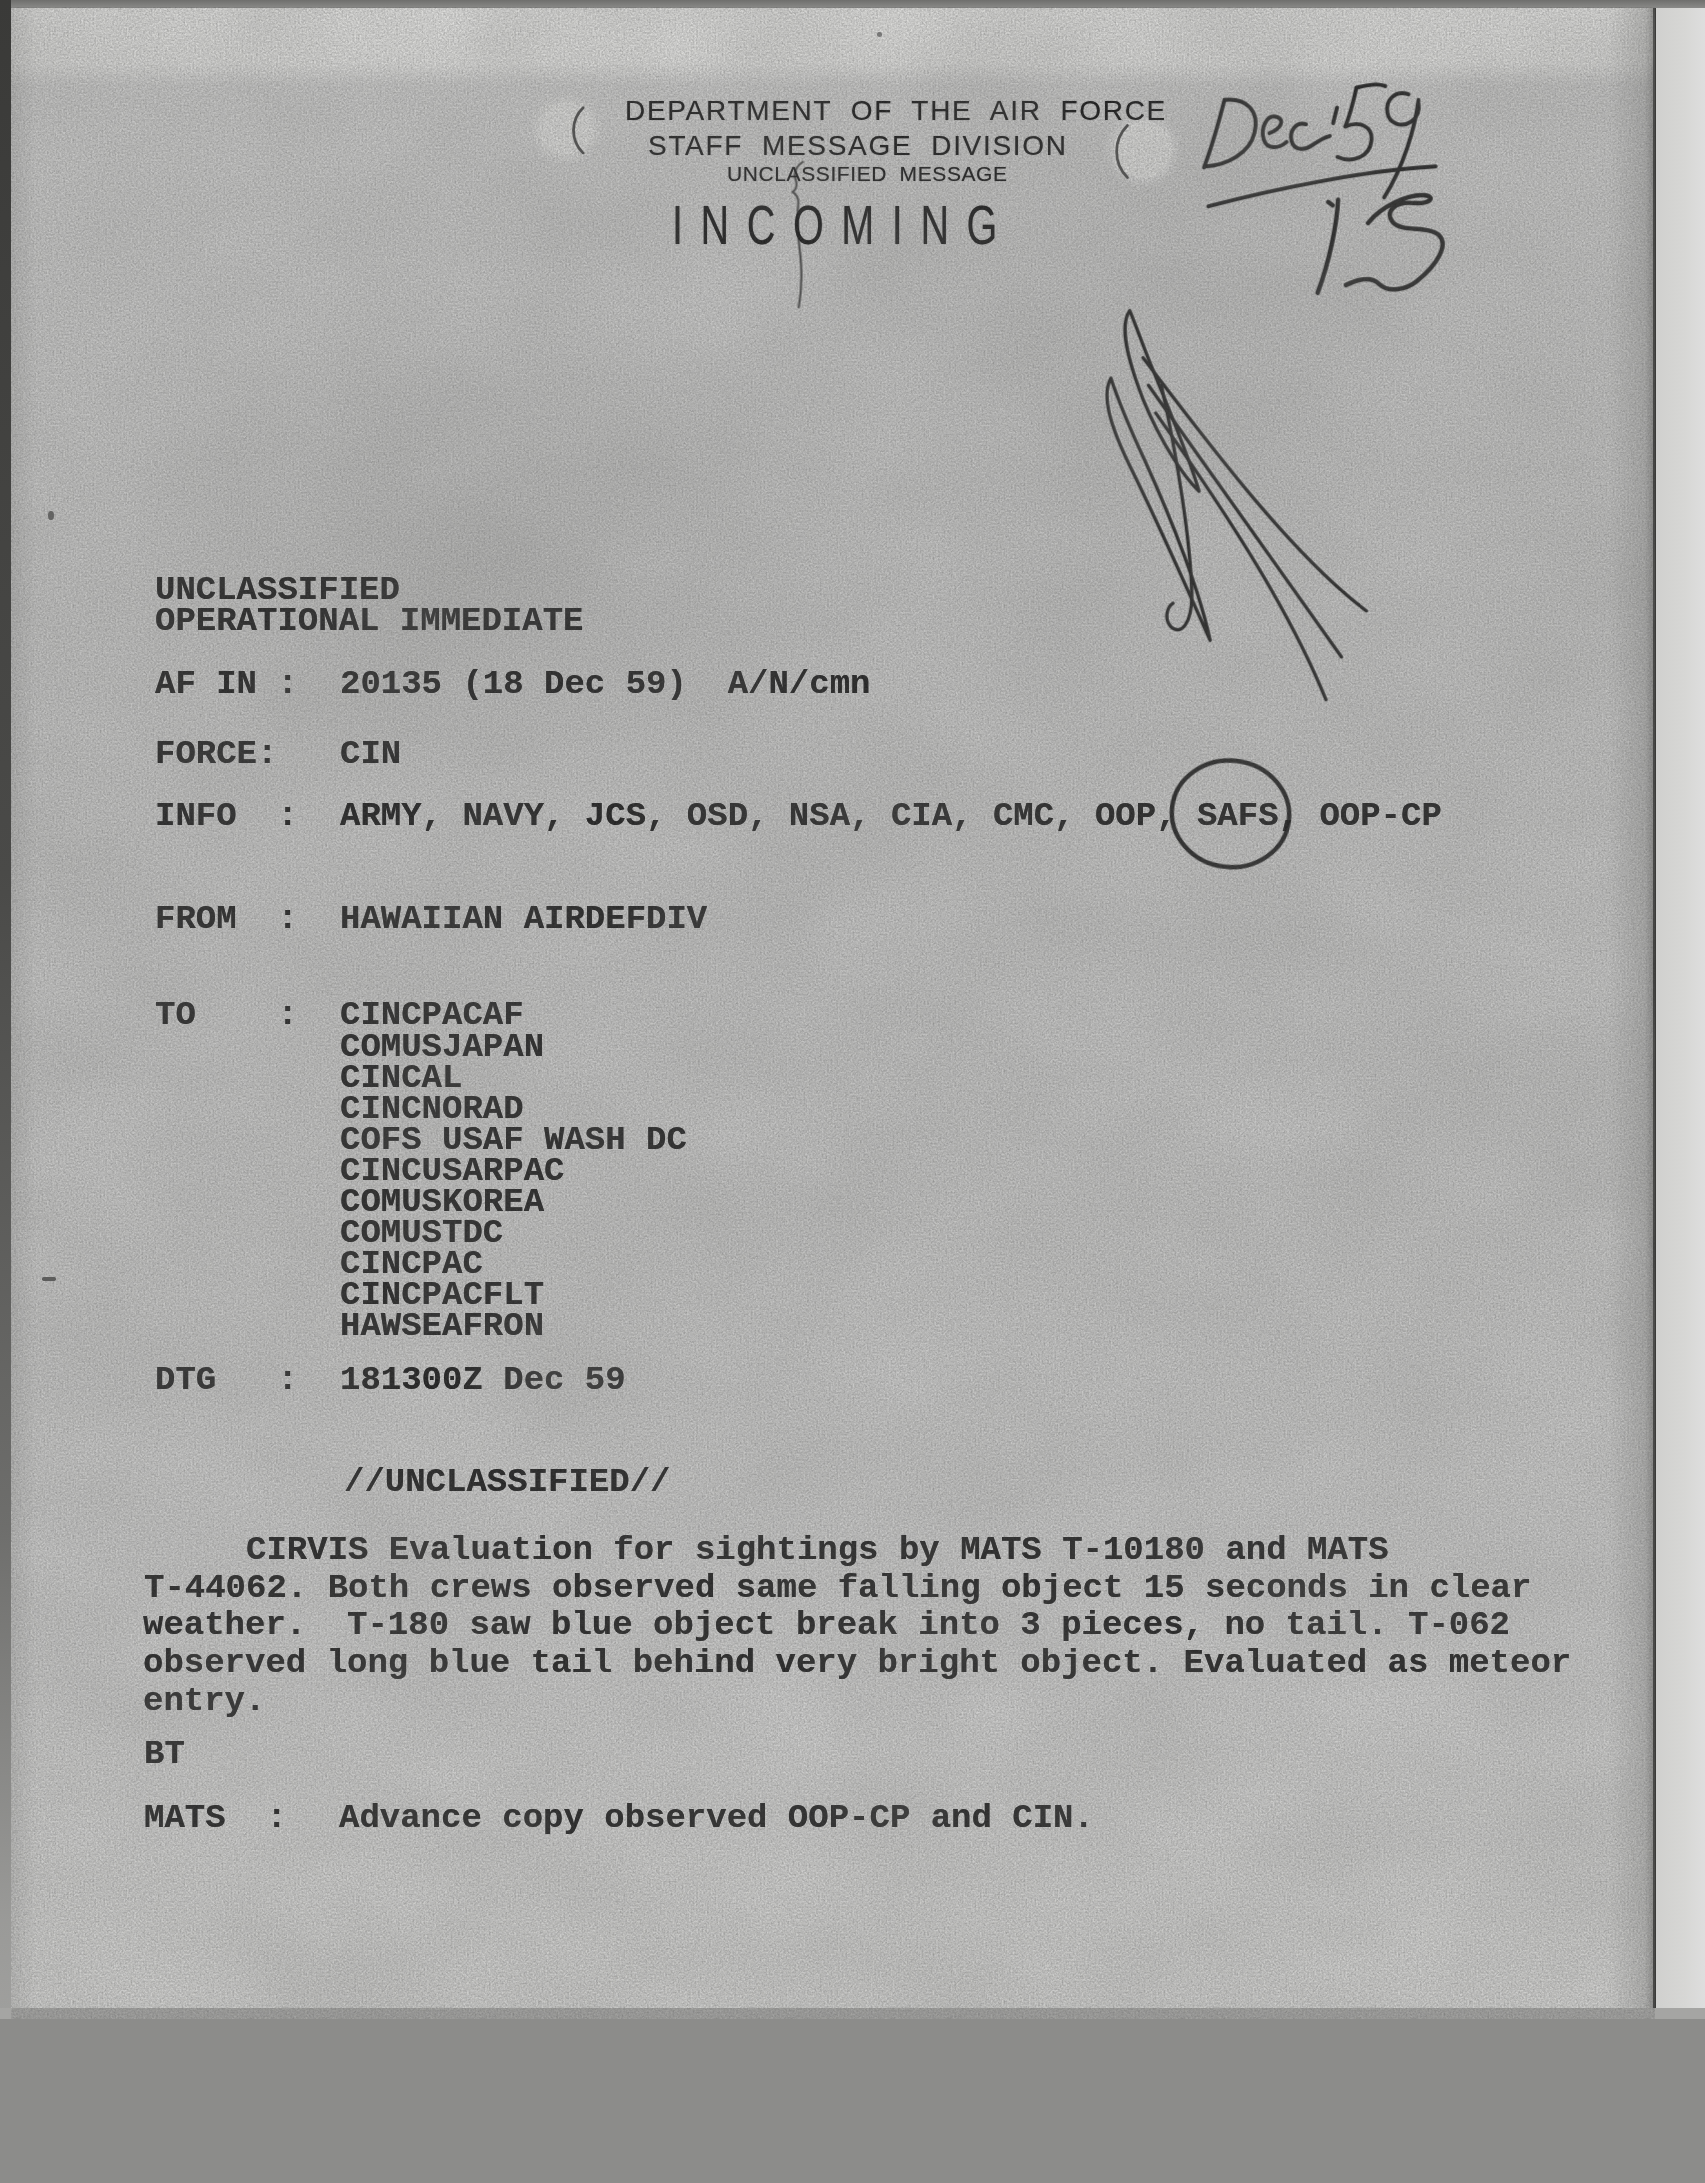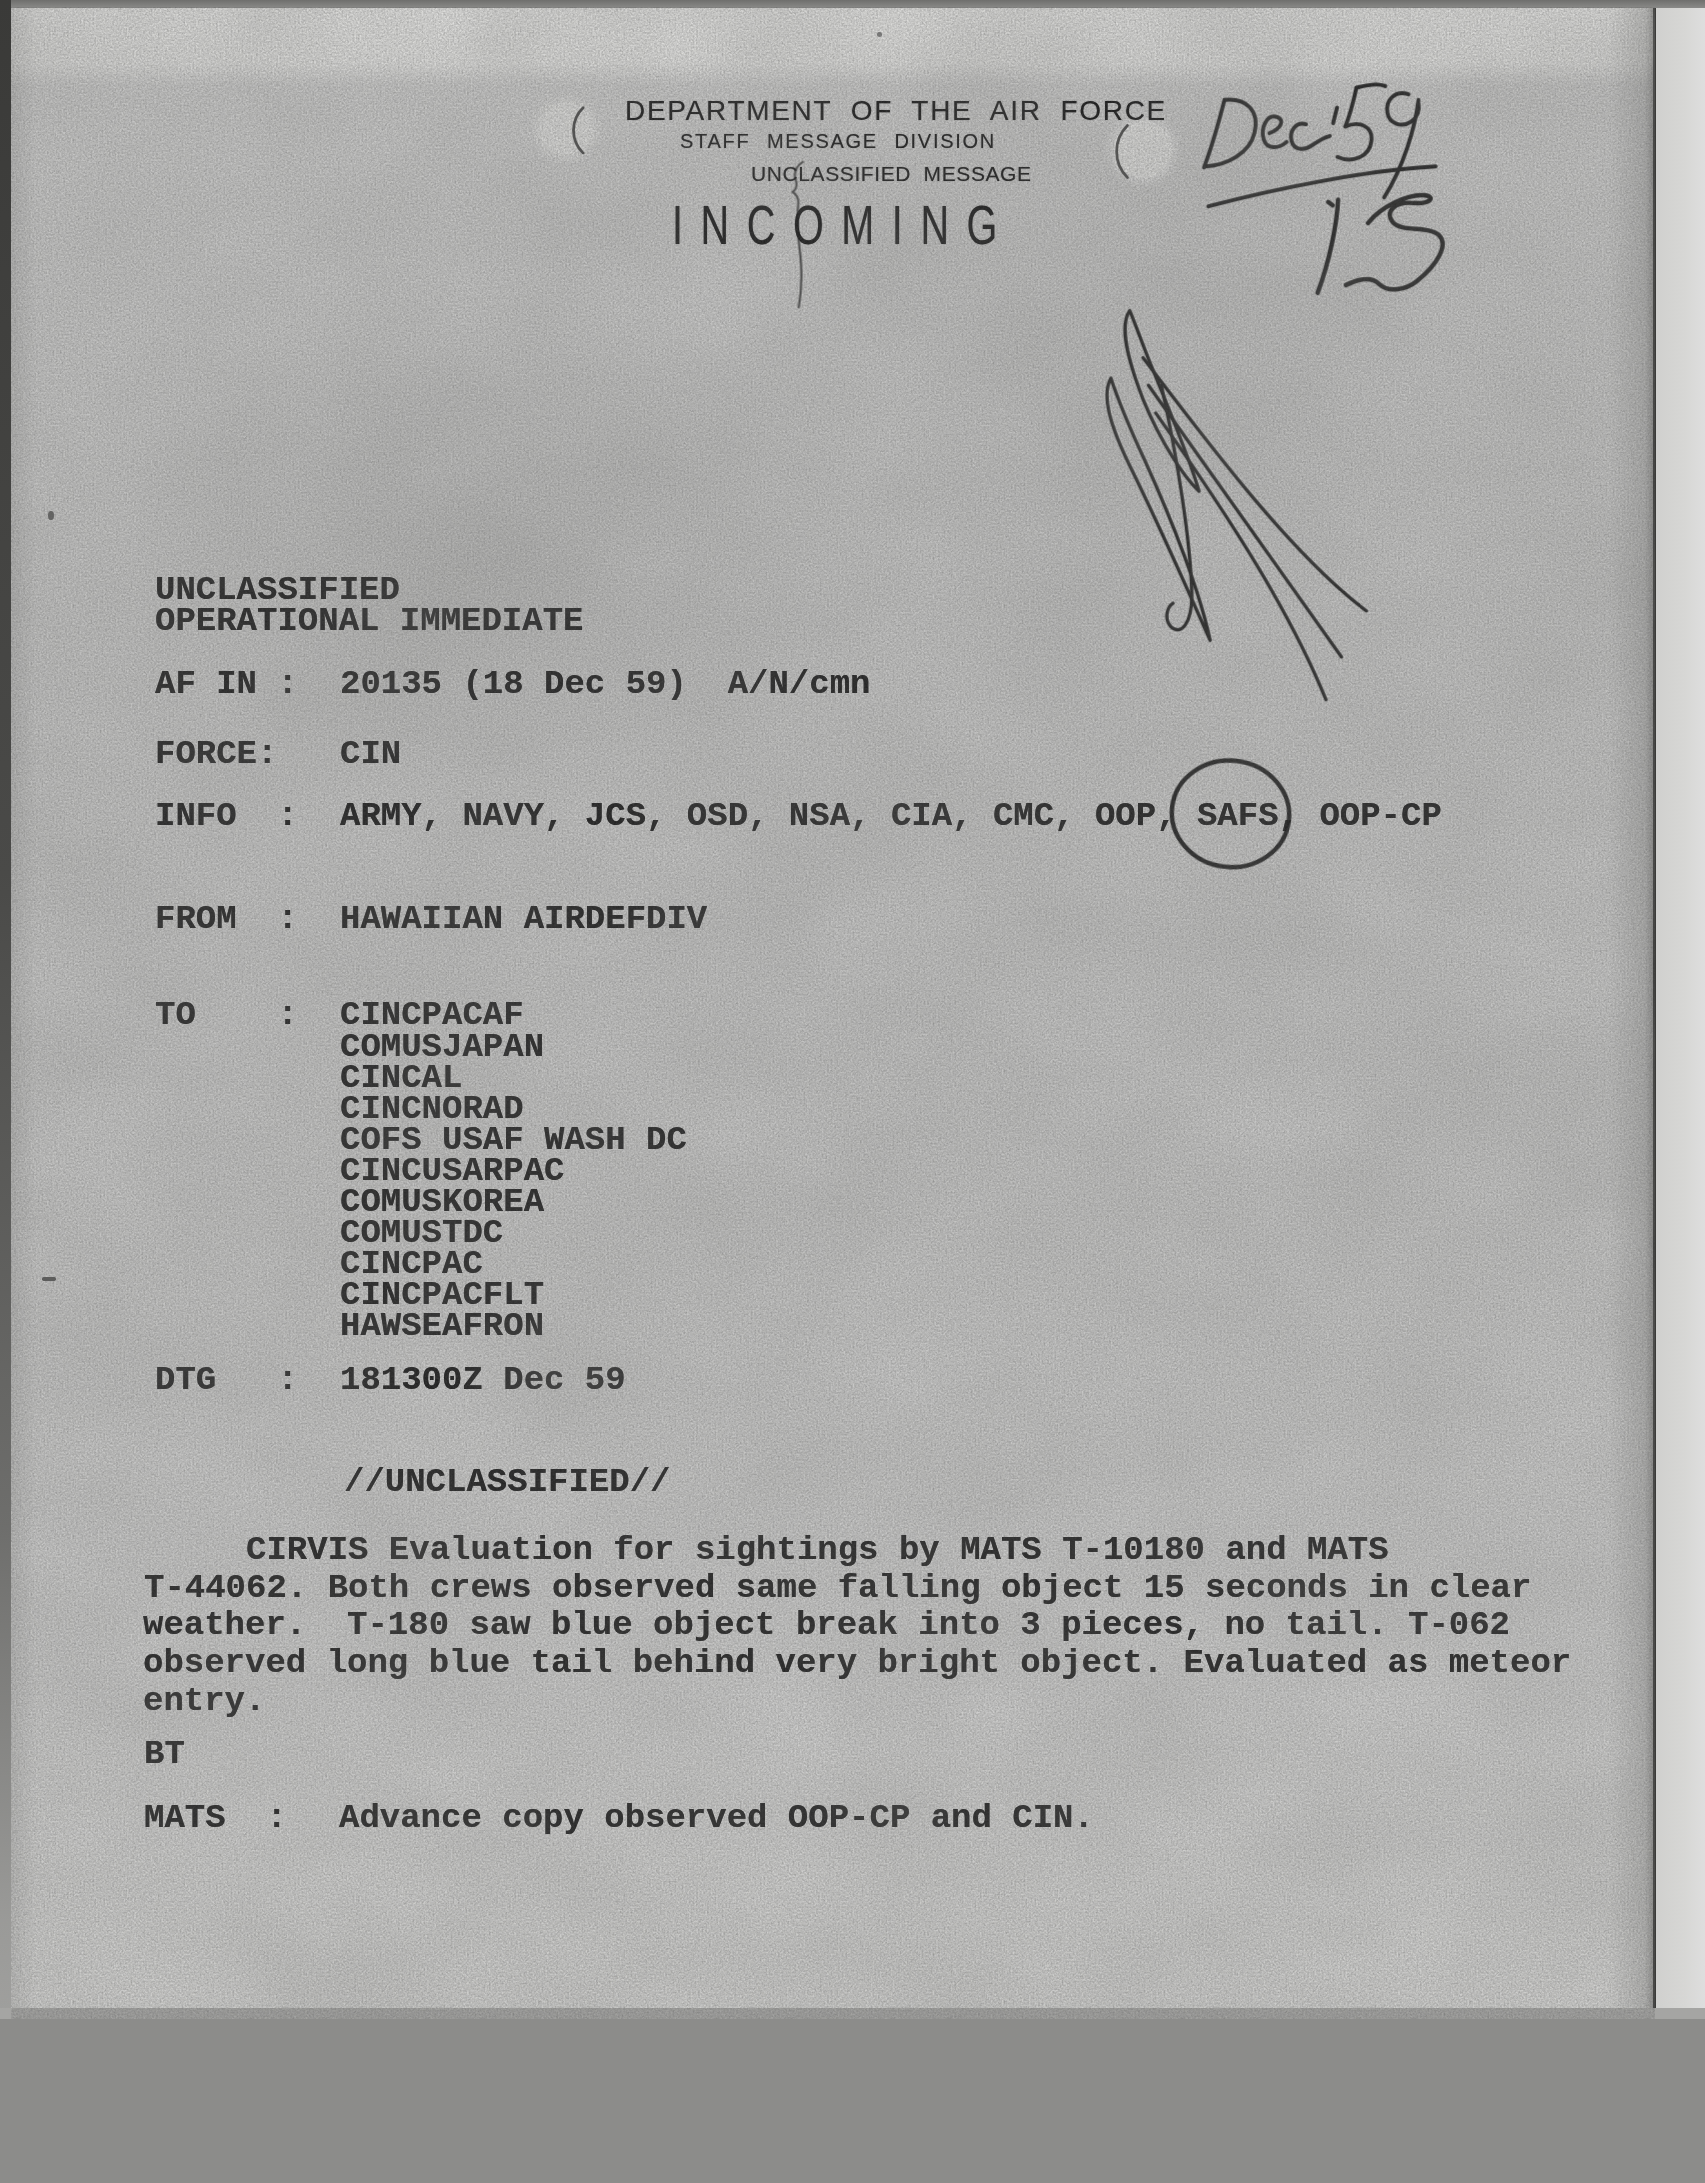--- a/index.html
+++ b/index.html
@@ -26,22 +26,22 @@
   .grain{position:absolute;left:11px;top:6.7px;width:1644px;height:2167px;pointer-events:none;}
   #grain-fine{filter:url(#grainF);opacity:.55;}
   #grain-mottle{filter:url(#mottleF);opacity:.5;}
   
   .hole{position:absolute;border-radius:50%;}
   #hole-1{left:540px;top:103px;width:53px;height:52px;background:#dadad8;box-shadow:0 0 9px 4.4px rgba(218,218,216,.85);}
   #hole-2{left:1114px;top:121px;width:58px;height:57px;background:#dcdcda;box-shadow:0 0 9px 4.4px rgba(220,220,218,.85);}
   
   .stamp{position:absolute;color:#1a1a1a;white-space:pre;text-shadow:0 0 1.1px rgba(25,25,25,.55);}
   #stamp-dept{left:625px;top:95px;font-size:28px;letter-spacing:1.7px;word-spacing:9.4px;}
-  #stamp-smd{left:648px;top:130px;font-size:20px;letter-spacing:1.7px;word-spacing:9.4px;margin-left:32px;}
-  #stamp-unclass{left:727px;top:162px;font-size:21px;letter-spacing:0.6px;word-spacing:6.1px;margin-left:24px;}
+  #stamp-smd{left:648px;top:130px;font-size:28px;letter-spacing:1.7px;word-spacing:9.4px;}
+  #stamp-unclass{left:727px;top:162px;font-size:21px;letter-spacing:0.6px;word-spacing:6.1px;}
   #stamp-incoming{left:672px;top:193px;font-size:55px;letter-spacing:24.4px;transform:scaleX(.72);transform-origin:left top;}
   
   .tw{position:absolute;font-family:"Liberation Mono","DejaVu Sans Mono",monospace;
       font-size:34px;line-height:1;color:#222;white-space:pre;font-weight:bold;
       text-shadow:0 0 0.6px rgba(35,35,35,.7);}
   .lbl{left:155px;}
   .val{left:340px;}
   
   #ink{position:absolute;left:0;top:0;}
   .speck{position:absolute;background:#1c1c1c;border-radius:50%;}

